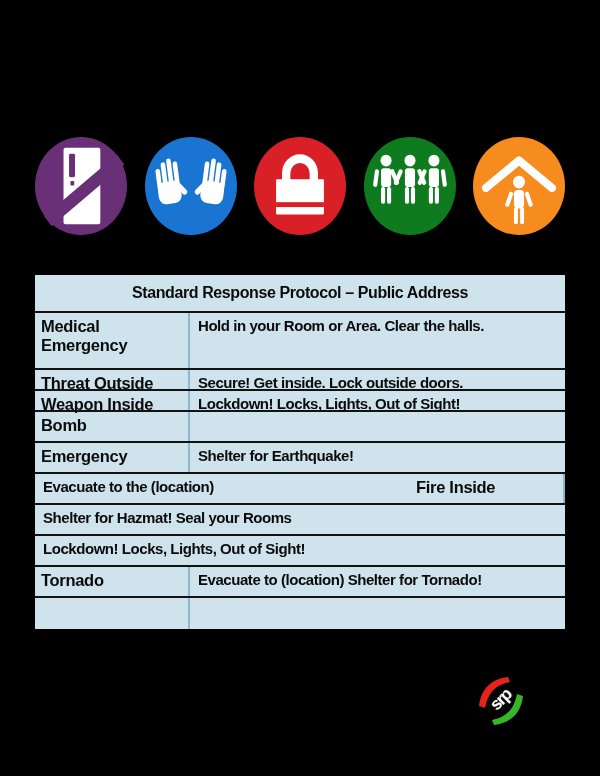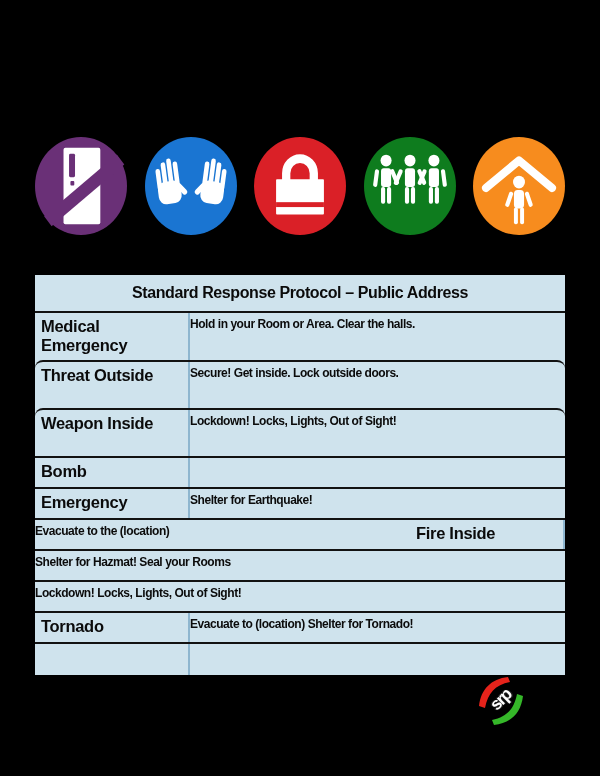--- a/index.html
+++ b/index.html
@@ -20,30 +20,30 @@
     background:#cfe3ed; color:#0b0b0b;
   }
   .title-row {
     height:36px; display:flex; align-items:center; justify-content:center;
     font-weight:bold; font-size:16px; letter-spacing:-0.4px;
   }
   .trow {
     display:flex; height:31px; box-sizing:border-box;
     border-top:2px solid #121212;
   }
-  .trow.r0 { height:49px; }
-  .trow.r1, .trow.r2 { height:48px;border-radius:8px; }
+  .trow.r0 { height:57px; }
+  .trow.r1, .trow.r2 { height:21px; }
   .trow.r9 { height:33px; }
   .cell { font-weight:bold; box-sizing:border-box; }
   .cell.label {
     width:155px; border-right:2px solid #8eb6cf;
     padding:4px 4px 0 6px; font-size:16.5px; letter-spacing:-0.3px; line-height:1.18;
   }
   .cell.announcement {
-    flex:1; padding:4px 0 0 0; font-size:12px; letter-spacing:-0.45px;
+    flex:1; padding:4px 0 0 8px; font-size:15px; letter-spacing:-0.45px;
     white-space:nowrap;
   }
   
   .srp-logo { position:absolute; left:477px; top:675px; width:48px; height:50px; }
   .srp-logo svg { position:absolute; left:0; top:0; width:100%; height:100%; }
   .srp-text {
     position:absolute; left:50%; top:50%;
     transform:translate(-50%,-50%) rotate(-45deg);
     color:#fff; font-weight:bold; font-size:17px; letter-spacing:-1.5px;
     text-shadow:0 0 2px #111, 1px 1px 0 #222, -1px -1px 0 #222;

